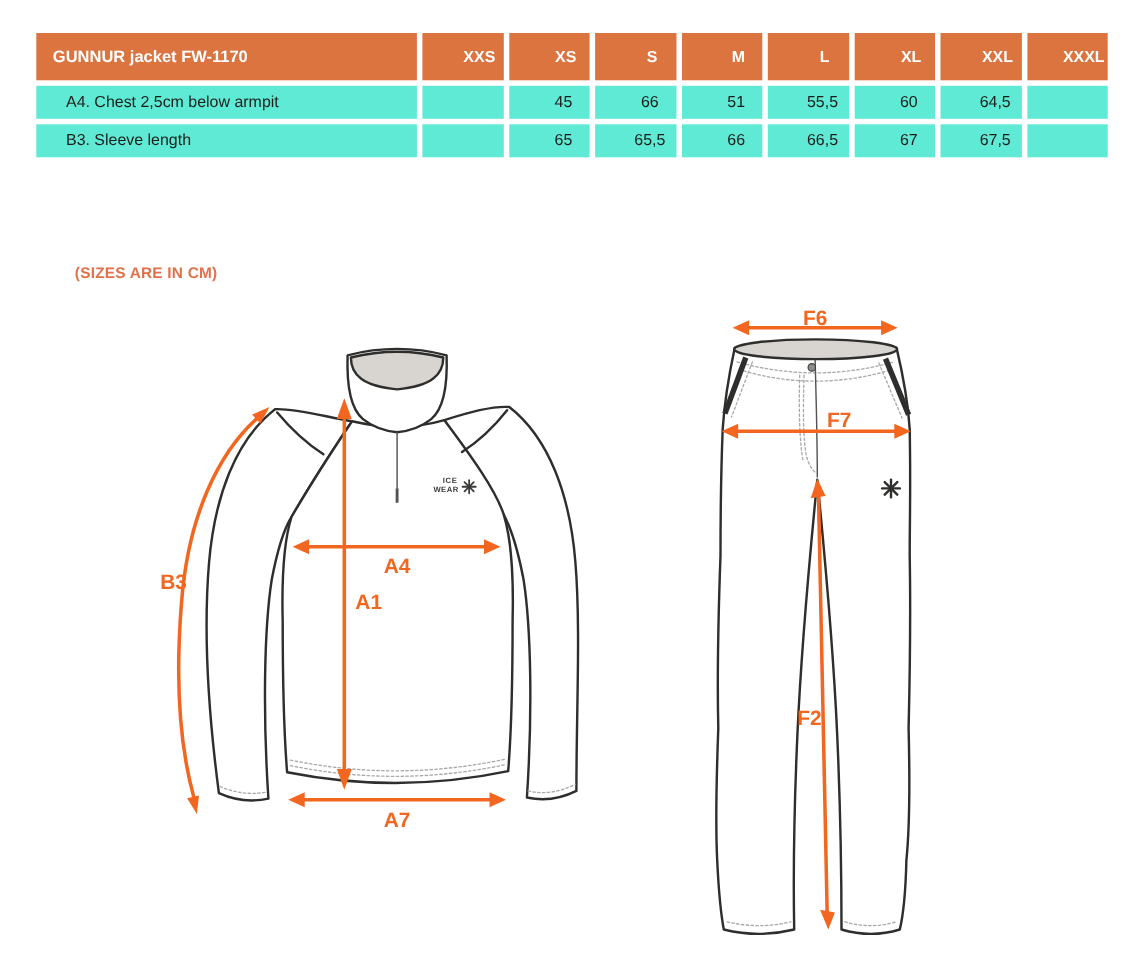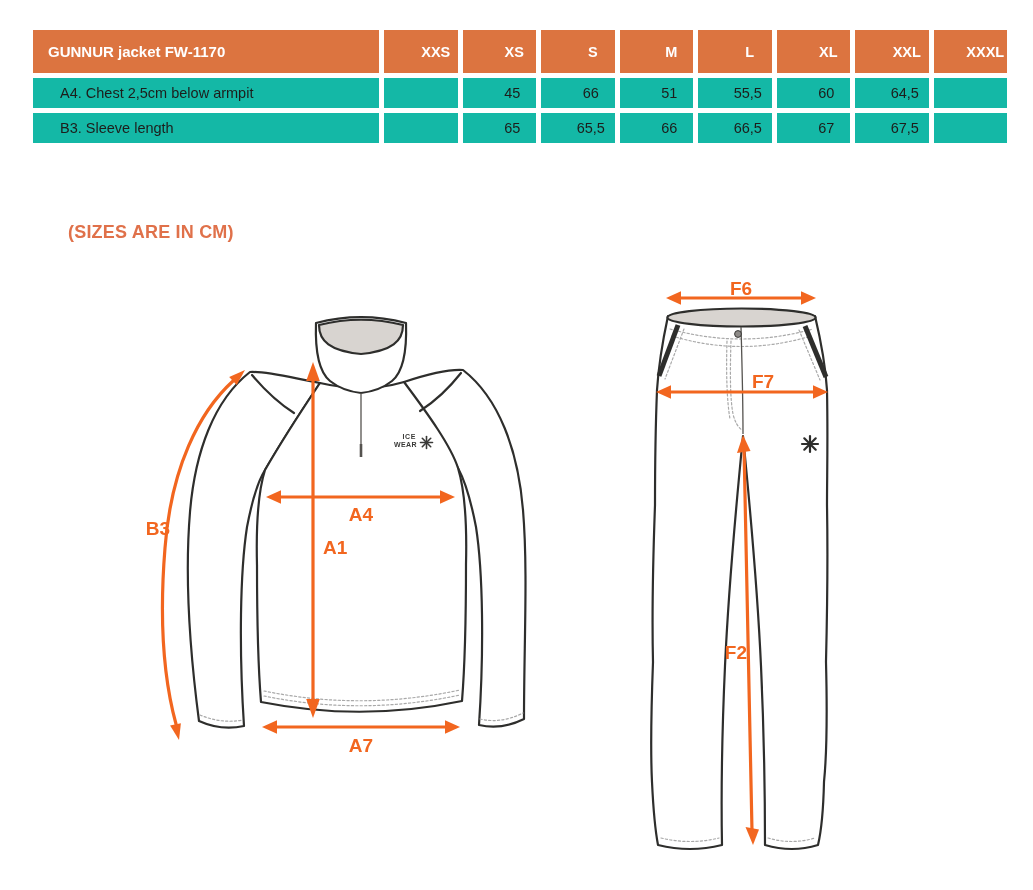--- a/index.html
+++ b/index.html
@@ -7,24 +7,24 @@
     width:1033px;height:890px;background:#ffffff;position:relative;
     font-family:"Liberation Sans", sans-serif;color:#1d1d1b;overflow:hidden;
   }
   .table-wrap{position:absolute;left:28px;top:25px;}
   table{border-collapse:separate;border-spacing:5px;table-layout:fixed;width:984px;}
   th{background:#DC7440;color:#ffffff;font-weight:bold;font-size:14.5px;height:41px;text-align:center;padding-left:31px;}
   th.rowhead-col{width:330px;text-align:left;padding-left:15px;font-size:15px;}
   td{text-align:center;font-size:14.5px;height:28px;color:#1d1d1b;}
   td.rowlabel{text-align:left;padding-left:34px;}
   tr.dark td{background:#D3D3D1;}
-  tr.light td{background:#14b8a6;padding-left:27px;}
+  tr.light td{background:#5eead4;padding-left:27px;}
   .note{
-    position:absolute;left:68px;top:222px;color:#E0714A;font-weight:bold;
-    font-size:18px;letter-spacing:.2px;
+    position:absolute;left:68px;top:240px;color:#E0714A;font-weight:bold;
+    font-size:14px;letter-spacing:.2px;
   }
   svg{position:absolute;}
   #jacket-svg{left:120px;top:288px;}
   #pants-svg{left:640px;top:278px;}
   svg text.measure{fill:#F2661F;font-size:19px;font-weight:600;font-family:"Liberation Sans",sans-serif;}
   svg text.logo{fill:#3a3a38;font-weight:bold;font-family:"Liberation Sans",sans-serif;}
   .ln{fill:none;stroke:#2e2e2c;stroke-width:2.2;stroke-linejoin:round;stroke-linecap:round;}
   .fillwhite{fill:#ffffff;}
   .fillgrey{fill:#D8D4D0;}
   .stitch{fill:none;stroke:#a9a9a9;stroke-width:1.2;stroke-dasharray:2.2 2.2;stroke-linecap:round;}

